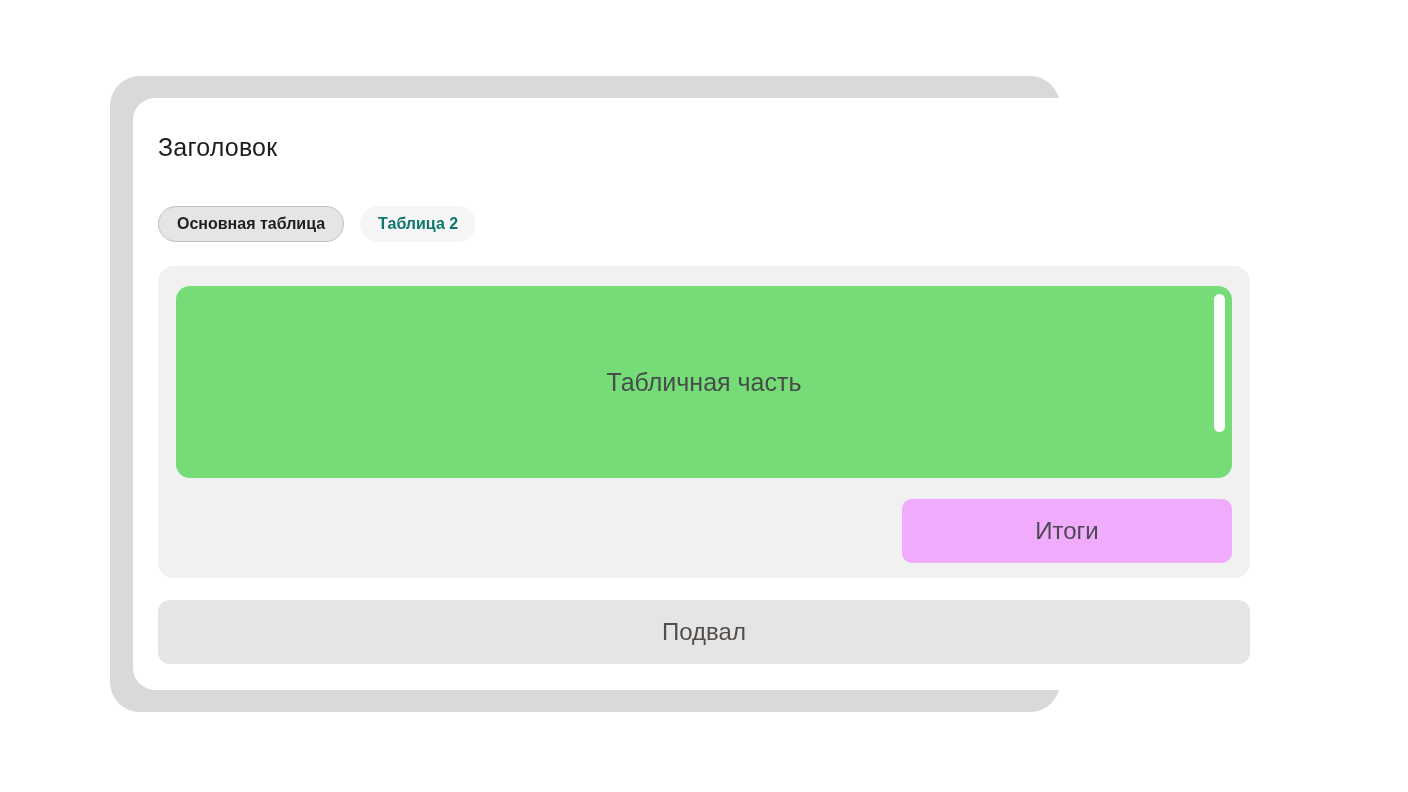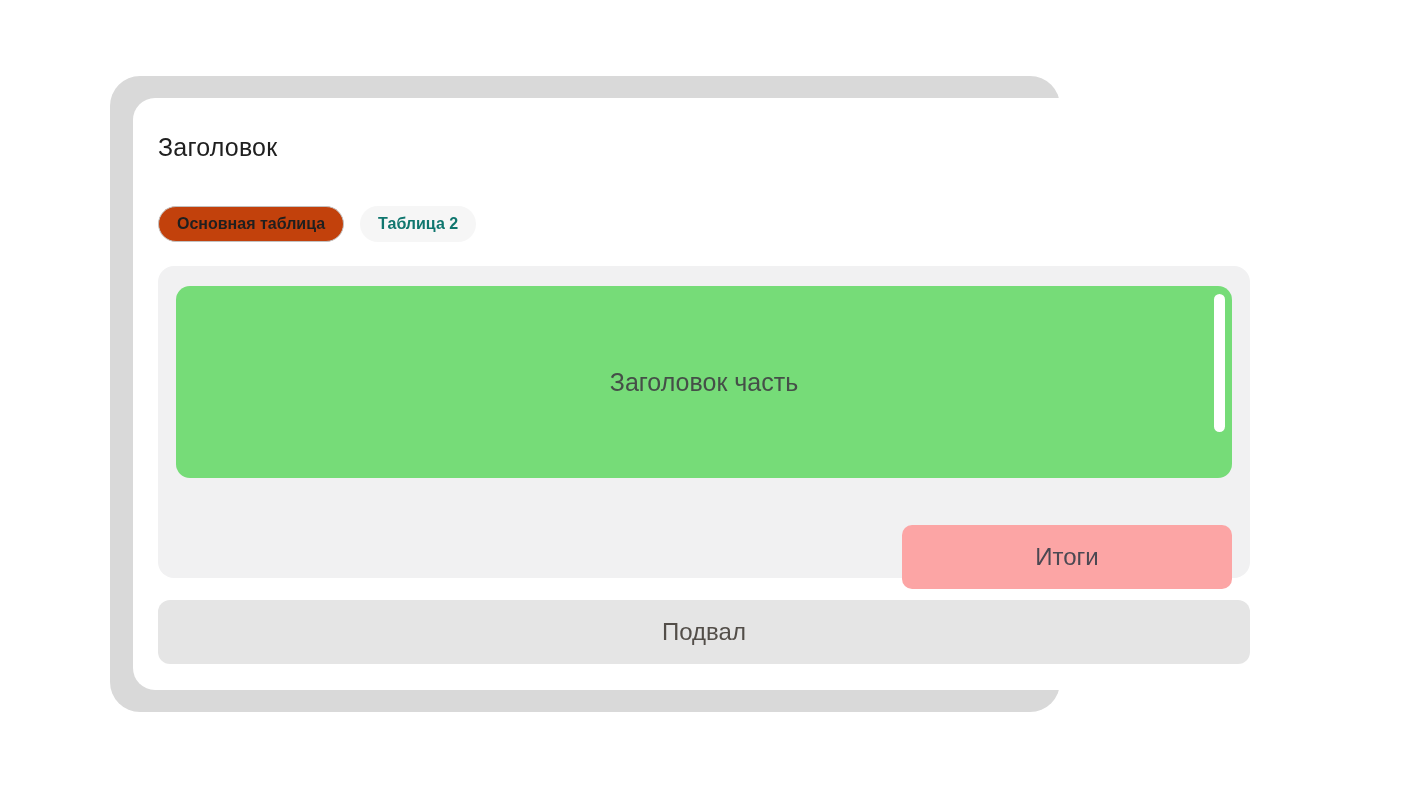--- a/index.html
+++ b/index.html
@@ -61,32 +61,32 @@
 </style>
 </head>
 <body>
 
 <div class="frame" style="background-color: rgb(217, 217, 217);">
   <div class="card" style="background-color: rgb(255, 255, 255);">
 
     <div class="title">Заголовок</div>
 
     <div class="tabs">
-      <div class="tab active" style="background-color: #c2410c; text-align: right;">Основная таблица</div>
+      <div class="tab active" style="background-color: #e5e5e5; text-align: right;">Основная таблица</div>
       <div class="tab" style="background-color: rgb(246, 246, 246);">Таблица 2</div>
     </div>
 
     <div class="section" style="background-color: rgb(241, 241, 242);">
 
       <div class="table-area" style="background-color: rgb(118, 220, 120);">
-        <span>Заголовок часть</span>
+        <span>Табличная часть</span>
         <div class="scrollbar-thumb" style="background-color: rgb(255, 255, 255);"></div>
       </div>
 
-      <div class="totals" style="background-color: #fca5a5; margin-top: 26px;">
+      <div class="totals" style="background-color: #f0abfc;">
         <span>Итоги</span>
       </div>
 
     </div>
 
     <div class="footer-bar" style="background-color: #e5e5e5;">
       <span>Подвал</span>
     </div>
 
   </div>

